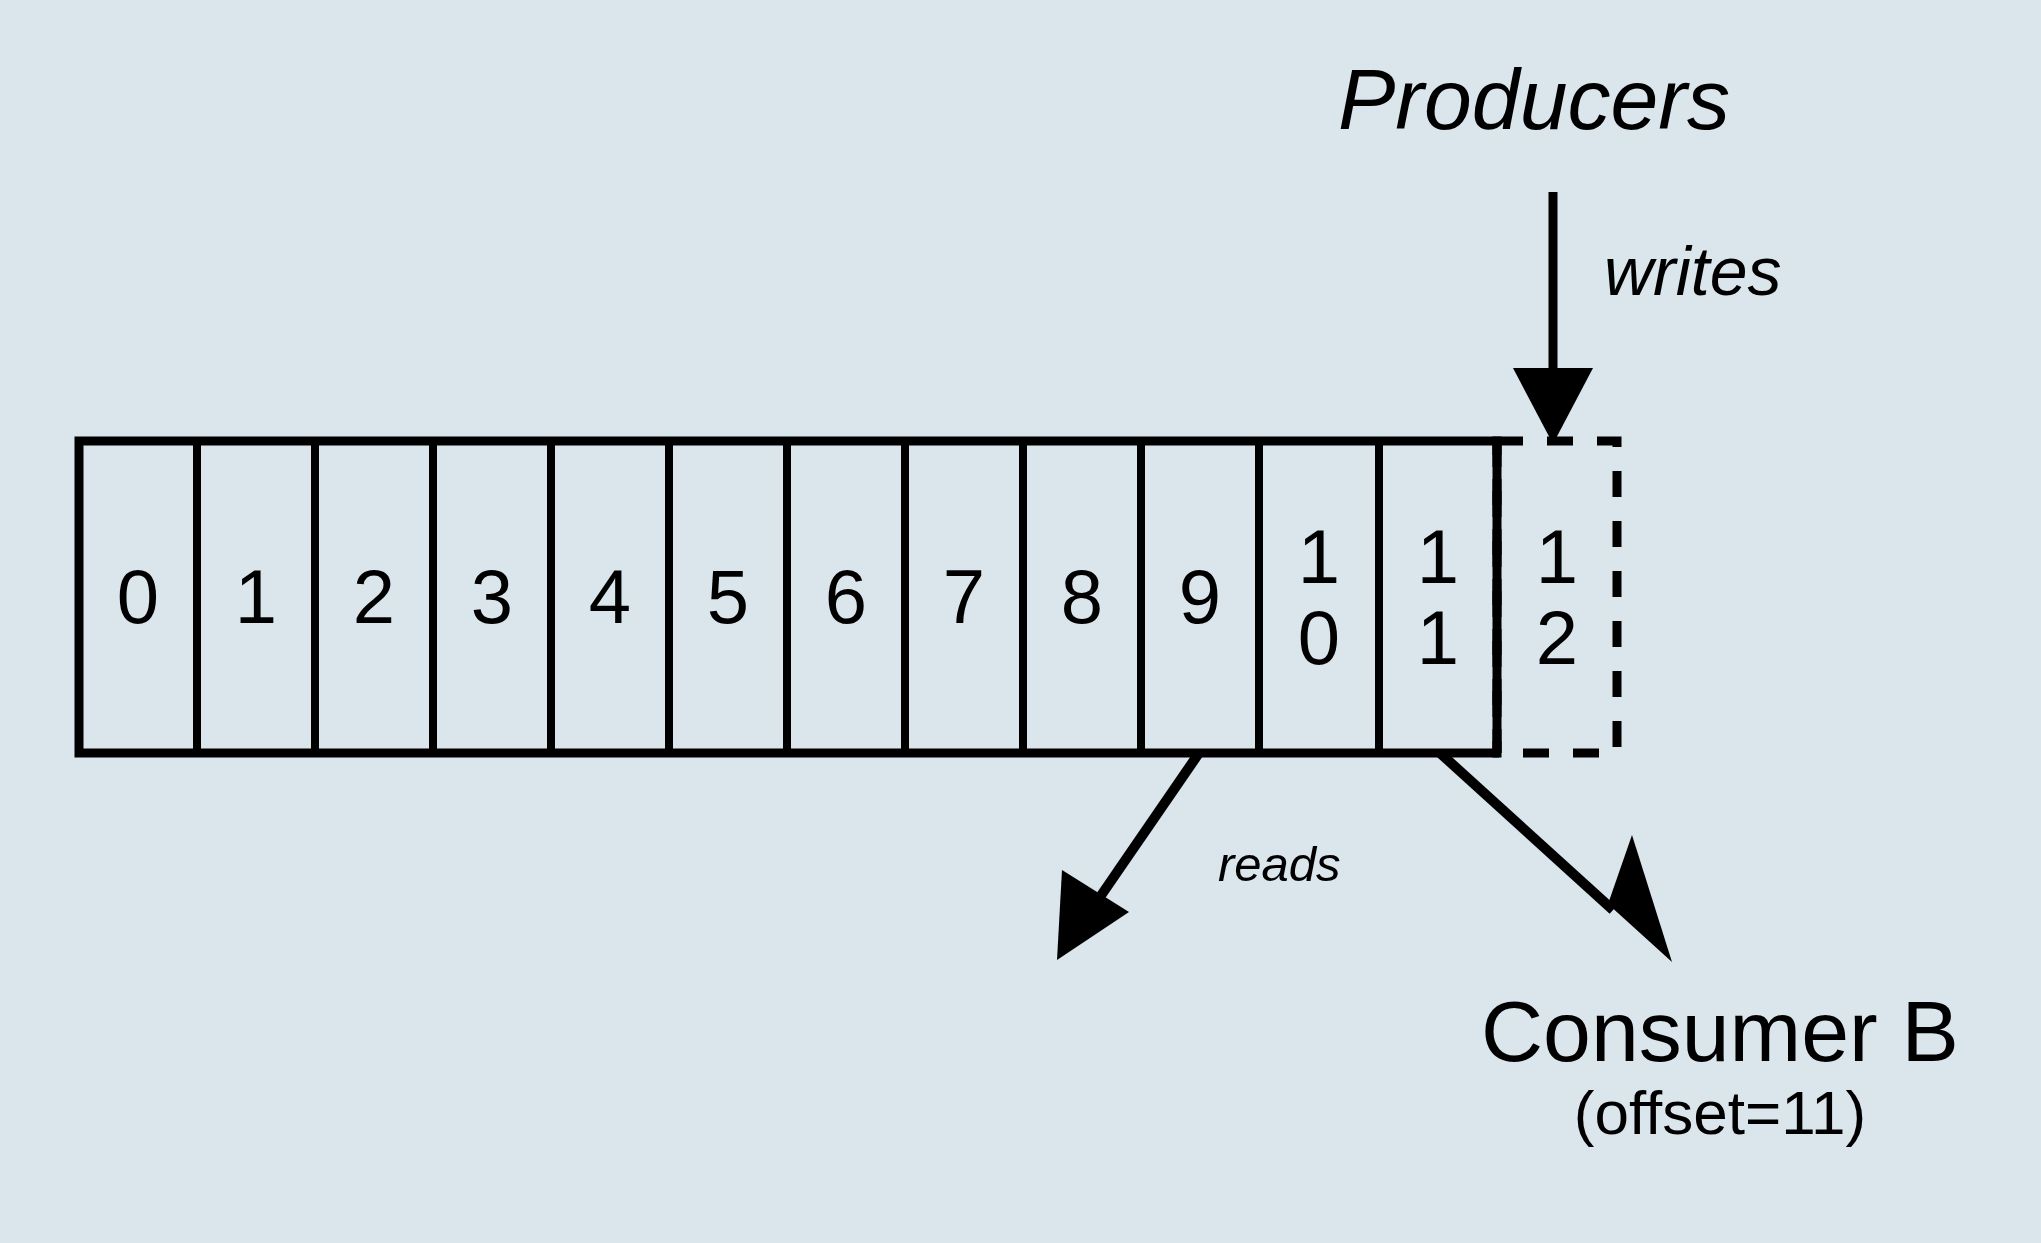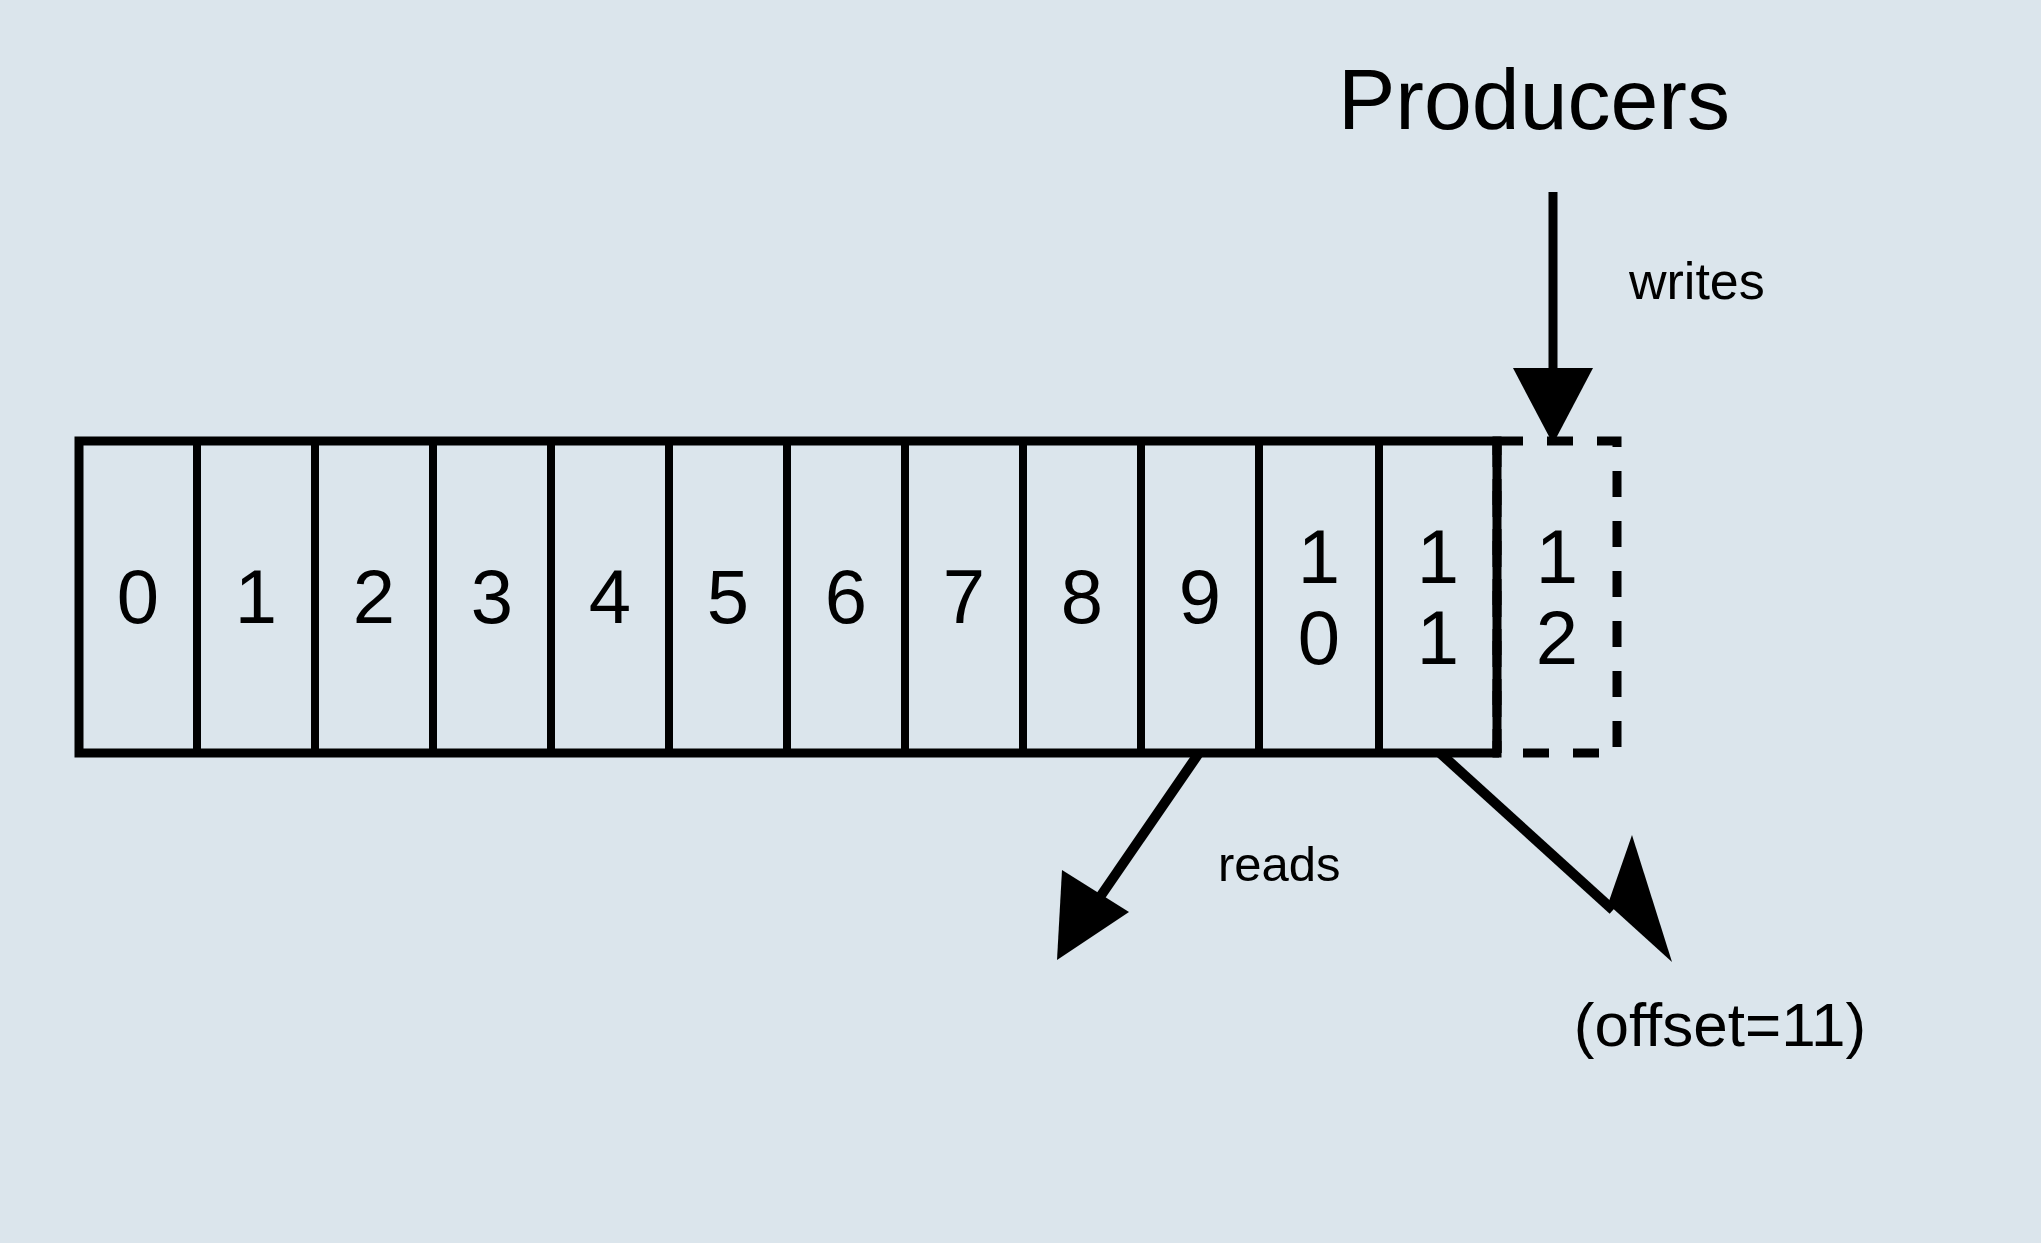--- a/index.html
+++ b/index.html
@@ -27,33 +27,33 @@
     position: absolute;
     left: 0;
     top: 0;
     width: 2041px;
     height: 1243px;
   }
   .txt {
     position: absolute;
     white-space: pre;
     line-height: 1;
+    font-style: italic;
   }
   
   #producers-label {
     left: 1338px;
     top: 56px;
     font-size: 86px;
   }
   
   #writes-label {
     left: 1604px;
-    top: 255px;
-    font-size: 52px;
-    margin-left: 25px;
+    top: 237px;
+    font-size: 68px;
   }
   
   #reads-label {
     left: 1218px;
     top: 840px;
     font-size: 49px;
   }
   
   #consumer-a-block {
     position: absolute;
@@ -194,16 +194,17 @@
   </div>
 
   <div class="txt" id="producers-label">Producers</div>
 
   <div class="txt" id="writes-label">writes</div>
 
   <div class="txt" id="reads-label">reads</div>
 
 
   <div id="consumer-b-block">
+    <div class="consumer-name">Consumer B</div>
     <div class="consumer-offset">(offset=11)</div>
   </div>
 
 </div>
 
 </body></html>

